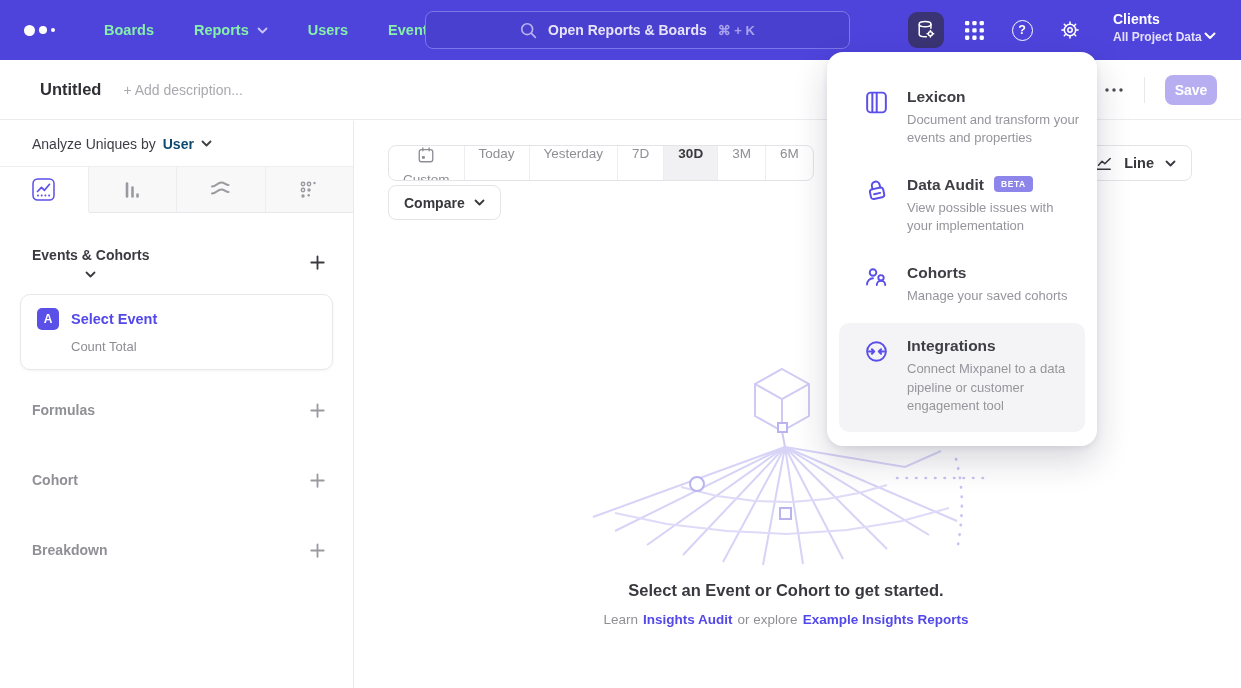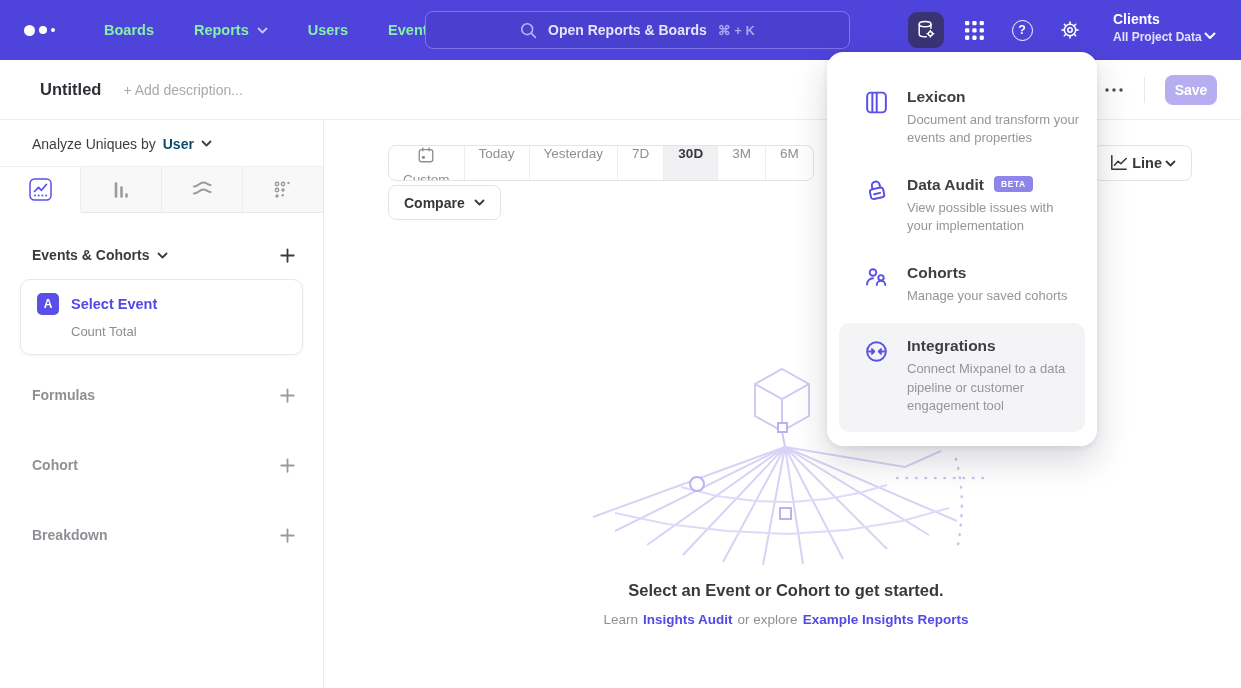--- a/index.html
+++ b/index.html
@@ -32,29 +32,29 @@
   
   .header { position:absolute; top:60px; left:0; right:0; height:60px; background:#fff; border-bottom:1px solid #ececf0; display:flex; align-items:center; z-index:5; }
   .report-title { margin-left:40px; font-size:16.5px; font-weight:700; color:#2f2f35; cursor:text; }
   .report-desc { margin-left:22px; font-size:14px; color:#a9a9af; cursor:text; }
   .header-right { position:absolute; right:24px; display:flex; align-items:center; gap:20px; }
   .hdr-icon { display:flex; color:#3c3c42; cursor:pointer; }
   .hdr-divider { width:1px; height:26px; background:#e8e8ec; }
   .save-btn { width:52px; height:30px; background:#b7aef2; color:#fff; font-size:14px; font-weight:700; border:none; border-radius:8px; cursor:pointer; font-family:inherit; }
 
   
-  .sidebar { position:absolute; top:121px; left:0; bottom:0; width:324px; background:#fff; border-right:1px solid #e9e9ee; z-index:4; }
+  .sidebar { position:absolute; top:121px; left:0; bottom:0; width:354px; background:#fff; border-right:1px solid #e9e9ee; z-index:4; }
   .analyze-row { height:46px; display:flex; align-items:center; padding-left:32px; border-bottom:1px solid #efeff2; font-size:14px; color:#3d3d44; gap:7px; }
   .analyze-value { font-weight:700; display:flex; align-items:center; gap:7px; cursor:pointer; color:#0c4a6e; }
   .tabstrip { height:46px; display:flex; border-bottom:1px solid #e8e8ec; background:#f8f8f9; }
   .tab { flex:1; display:flex; align-items:center; justify-content:center; cursor:pointer; border-right:1px solid #ededf1; }
   .tab:last-child { border-right:none; }
   .tab.active { background:#fff; box-shadow:0 1px 0 #fff; }
   .section-head { margin:34px 28px 0 32px; display:flex; align-items:center; justify-content:space-between; }
-  .section-title { font-size:14px; font-weight:700; color:#3a3a40; display:flex; align-items:center; gap:8px; cursor:pointer; }
+  .section-title { font-size:14px; font-weight:700; color:#3a3a40; display:flex; align-items:center; gap:8px; cursor:pointer;flex-direction:column; }
   .plus-dark { color:#3a3a40; display:flex; cursor:pointer; }
   .plus-gray { color:#9a9aa0; display:flex; cursor:pointer; }
   .event-card { margin:16px 20px 0; border:1px solid #e7e7ec; border-radius:10px; box-shadow:0 1px 3px rgba(20,20,40,0.05); padding:13px 16px 15px; cursor:pointer; }
   .event-card .row1 { display:flex; align-items:center; gap:12px; }
   .ab-badge { width:22px; height:22px; border-radius:5px; background:#5a4fe6; color:#fff; font-size:12px; font-weight:700; display:flex; align-items:center; justify-content:center; }
   .select-event { color:#5348e8; font-size:14.5px; font-weight:700; }
   .count-total { margin:9px 0 0 34px; color:#8d8d93; font-size:13px; }
   .side-section { margin:0 28px 0 32px; display:flex; align-items:center; justify-content:space-between; height:20px;text-align:right; }
   .side-section.first { margin-top:30px; }
   .side-section + .side-section { margin-top:50px; }
@@ -62,21 +62,21 @@
 
   
   .main { position:absolute; top:121px; left:331px; right:0; bottom:0; background:#fff; }
   .range-group { position:absolute; left:57px; top:24px; height:36px; display:flex; align-items:stretch; border:1px solid #e4e4e8; border-radius:8px; overflow:hidden; background:#fff; z-index:2; }
   .range-cell { display:flex; align-items:center; gap:8px; padding:0 14px; font-size:13.5px; color:#8e8e94; border-right:1px solid #ededf1; cursor:pointer; white-space:nowrap;flex-direction:column; }
   .range-cell:last-child { border-right:none; }
   .range-cell.active { background:#f1f1f4; color:#37373d; font-weight:700; }
   .cal { display:flex; color:#8e8e94; }
   .compare-btn { position:absolute; left:57px; top:64px; height:35px; display:flex; align-items:center; gap:9px; padding:0 15px; border:1px solid #e4e4e8; border-radius:8px; background:#fff; font-size:14px; font-weight:600; color:#37373d; cursor:pointer; z-index:2; }
   .interval-stub { position:absolute; right:151px; top:24px; width:110px; height:36px; border:1px solid #e4e4e8; border-radius:8px; background:#fff; display:flex; align-items:center; justify-content:flex-end; padding-right:14px; color:#37373d; cursor:pointer; z-index:1; }
-  .charttype-btn { position:absolute; right:49px; top:24px; height:36px; display:flex; align-items:center; gap:3px; padding:0 15px; border:1px solid #e4e4e8; border-radius:8px; background:#fff; font-size:14.5px; font-weight:600; color:#37373d; cursor:pointer; z-index:2; }
+  .charttype-btn { position:absolute; right:49px; top:24px; height:36px; display:flex; align-items:center; gap:11px; padding:0 15px; border:1px solid #e4e4e8; border-radius:8px; background:#fff; font-size:14.5px; font-weight:600; color:#37373d; cursor:pointer; z-index:2; }
   .wire { position:absolute; left:254px; top:234px; z-index:1; }
   .empty-title { position:absolute; left:0; right:0; top:460px; text-align:center; font-size:16.5px; font-weight:700; color:#38383e; z-index:2; }
   .empty-links { position:absolute; left:0; right:0; top:491px; display:flex; justify-content:center; gap:5px; font-size:13.5px; color:#8f8f96; z-index:2; }
   .empty-links a { color:#5348e8; font-weight:700; text-decoration:none; cursor:pointer; }
 
   
   .menu { position:absolute; left:793px; top:52px; width:270px; background:#fff; border-radius:16px; box-shadow:0 2px 6px rgba(25,25,60,.08), 0 14px 34px rgba(25,25,60,.18); padding:22px 0 14px; z-index:40;margin-left:34px; }
   .menu-item { display:flex; gap:16px; padding:14px 18px 14px 36px; cursor:pointer; }
   .menu-item.highlighted { background:#f4f4f6; border-radius:10px; margin:4px 12px 0; padding:14px 14px 16px 24px; }
   .mi-icon { flex:0 0 28px; width:28px; padding-top:1px; color:#5b4fe9; }

